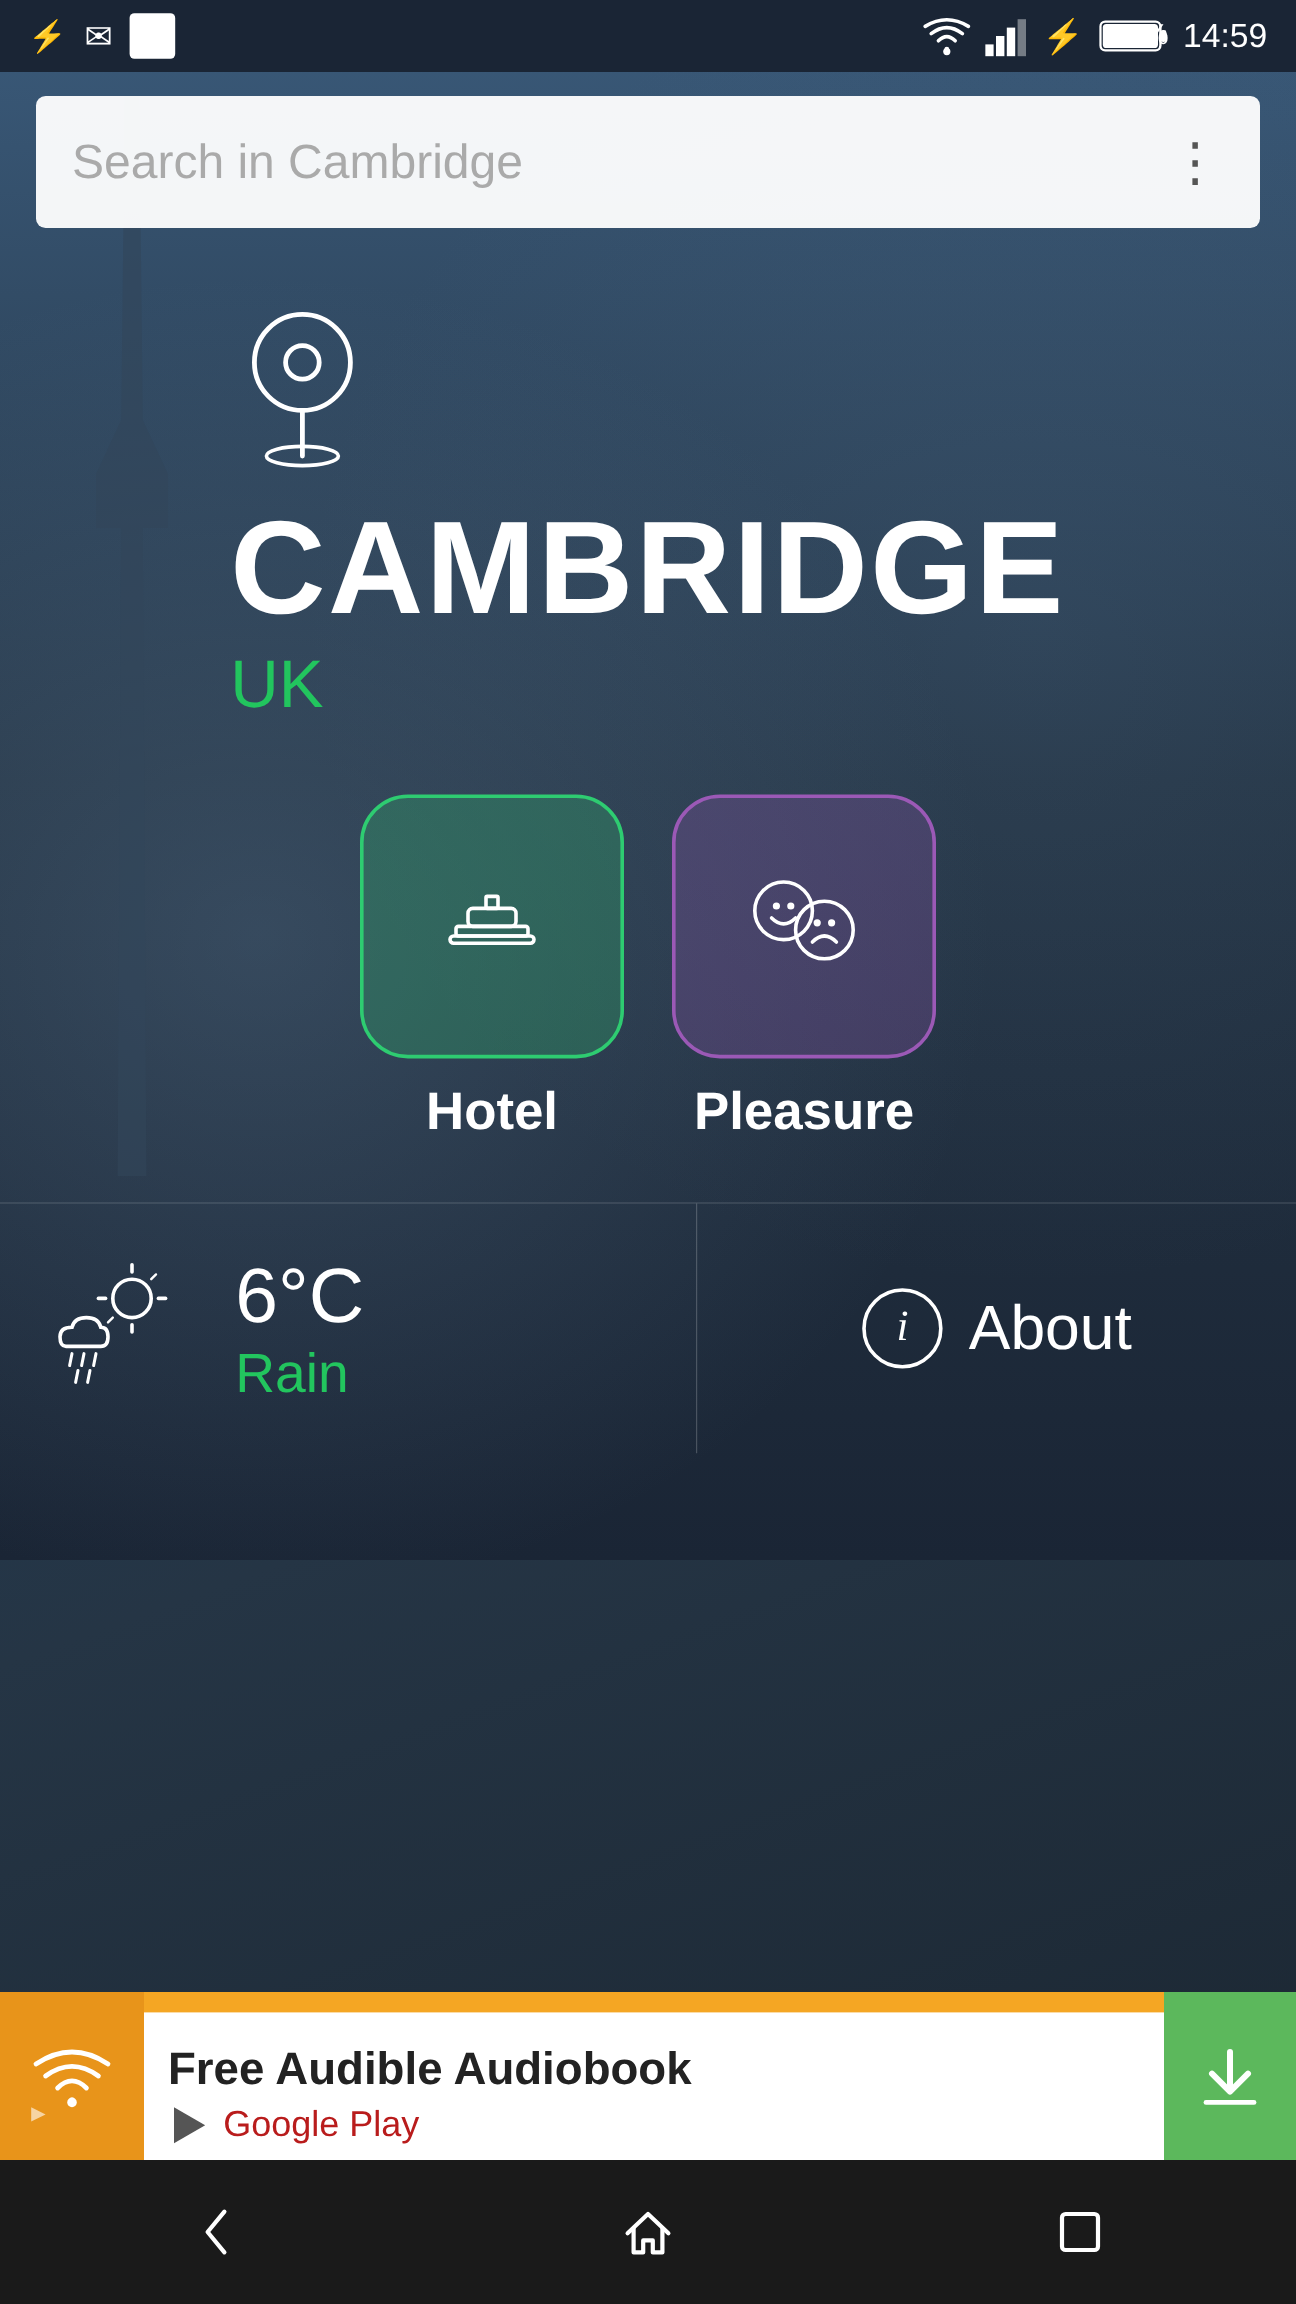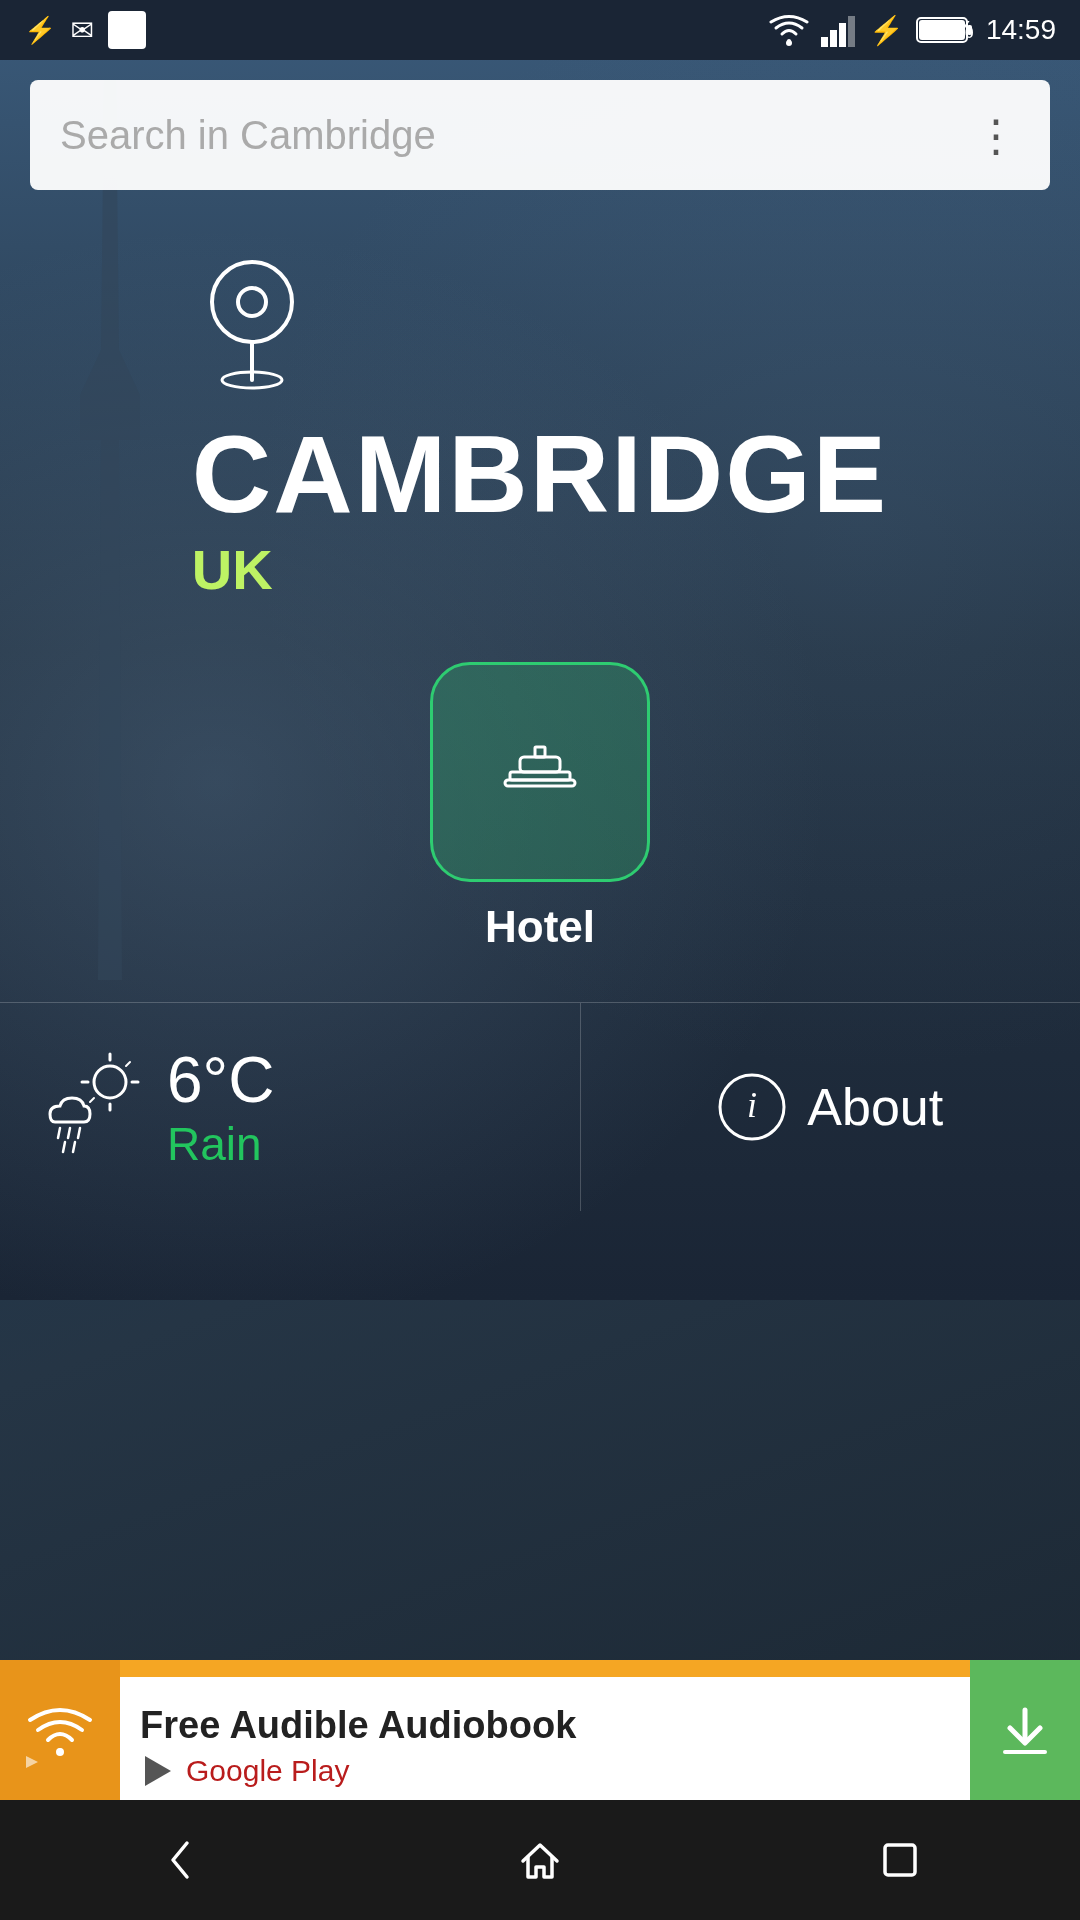--- a/index.html
+++ b/index.html
@@ -126,22 +126,22 @@
     }
     .city-name {
       font-size: 110px;
       font-weight: bold;
       color: white;
       margin-top: 20px;
       letter-spacing: 2px;
     }
     .country-name {
       font-size: 56px;
-      color: #bef264;
-      font-weight: 700;
+      color: #22c55e;
+      font-weight: 400;
       margin-top: 0px;
     }
 
     
     .category-row {
       display: flex;
       flex-direction: row;
       justify-content: center;
       gap: 40px;
       margin-top: 60px;
@@ -194,21 +194,21 @@
       flex-direction: row;
       width: 100%;
       margin-top: 50px;
       border-top: 1px solid rgba(255,255,255,0.2);
     }
     .weather-section {
       flex: 1;
       padding: 40px 40px;
       display: flex;
       align-items: center;
-      gap: 17px;
+      gap: 46px;
       border-right: 1px solid rgba(255,255,255,0.2);
     }
     .weather-icon {
       width: 110px;
       height: 110px;
     }
     .weather-text {
       display: flex;
       flex-direction: column;
     }
@@ -403,20 +403,37 @@
           <rect x="25" y="55" width="60" height="8" rx="2" stroke="white" stroke-width="3" fill="none"></rect>
           <rect x="35" y="40" width="40" height="15" rx="4" stroke="white" stroke-width="3" fill="none"></rect>
           <rect x="50" y="30" width="10" height="10" rx="1" stroke="white" stroke-width="3" fill="none"></rect>
           <rect x="20" y="63" width="70" height="6" rx="3" stroke="white" stroke-width="3" fill="none"></rect>
         </svg>
       </div>
       <span class="category-label">Hotel</span>
     </div>
 
 
+    <div class="category-item">
+      <div class="category-circle pleasure">
+        <svg class="category-icon" viewBox="0 0 110 110">
+
+          <circle cx="38" cy="42" r="24" stroke="white" stroke-width="3" fill="none"></circle>
+          <path d="M28 48 Q38 58 48 48" stroke="white" stroke-width="3" fill="none" stroke-linecap="round"></path>
+          <circle cx="32" cy="38" r="3" fill="white"></circle>
+          <circle cx="44" cy="38" r="3" fill="white"></circle>
+
+          <circle cx="72" cy="58" r="24" stroke="white" stroke-width="3" fill="none"></circle>
+          <path d="M62 68 Q72 58 82 68" stroke="white" stroke-width="3" fill="none" stroke-linecap="round"></path>
+          <circle cx="66" cy="52" r="3" fill="white"></circle>
+          <circle cx="78" cy="52" r="3" fill="white"></circle>
+        </svg>
+      </div>
+      <span class="category-label">Pleasure</span>
+    </div>
   </div>
 
   <div class="info-row">
 
     <div class="weather-section">
       <svg class="weather-icon" viewBox="0 0 110 110">
 
         <circle cx="70" cy="30" r="16" stroke="white" stroke-width="3" fill="none"></circle>
         <line x1="70" y1="8" x2="70" y2="2" stroke="white" stroke-width="3" stroke-linecap="round"></line>
         <line x1="70" y1="52" x2="70" y2="58" stroke="white" stroke-width="3" stroke-linecap="round"></line>

